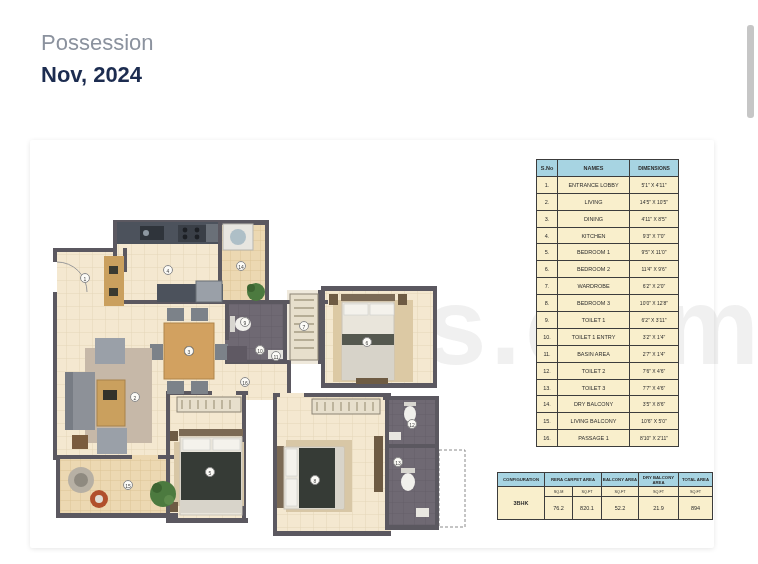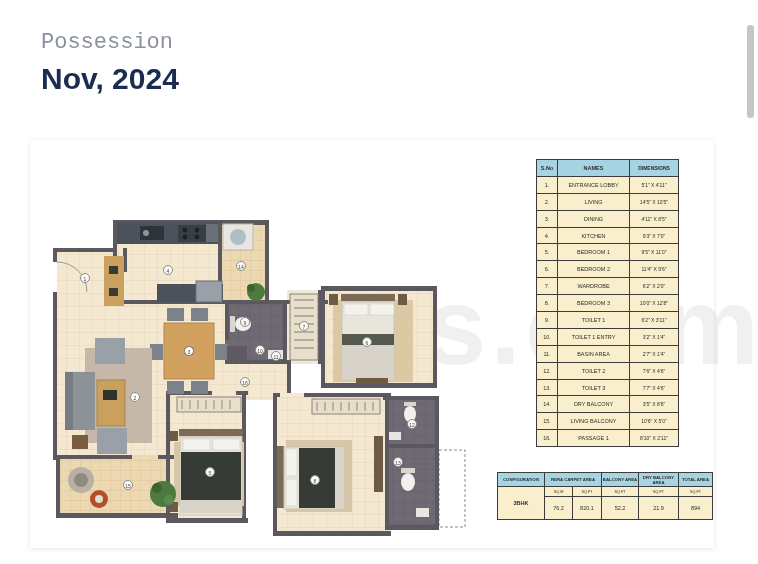--- a/index.html
+++ b/index.html
@@ -1,20 +1,20 @@
 <!DOCTYPE html>
 <html><head>
 <meta charset="utf-8">
 <style>
   html,body{margin:0;padding:0;background:#fff;}
   #screen{position:relative;width:758px;height:564px;background:#fff;overflow:hidden;
           font-family:"Liberation Sans", sans-serif;}
   
-  .possession-label{position:absolute;left:41px;top:30px;font-size:22px;color:#8b929e;font-weight:400;font-family:Liberation Mono, monospace;}
-  .possession-value{position:absolute;left:41px;top:62px;font-size:30px;color:#1c2c50;font-weight:700;}
+  .possession-label{position:absolute;left:41px;top:30px;font-size:22px;color:#8b929e;font-weight:400;}
+  .possession-value{position:absolute;left:41px;top:62px;font-size:22px;color:#1c2c50;font-weight:700;}
   
   .card{position:absolute;left:30px;top:140px;width:684px;height:408px;background:#fff;
         box-shadow:0 1px 5px rgba(0,0,0,0.10);border-radius:2px;}
   
   .plan{position:absolute;left:40px;top:150px;width:450px;height:390px;}
   .plan svg{display:block;}
   .marker{position:absolute;width:10px;height:10px;border-radius:50%;background:#fcfbf7;
           border:0.5px solid #8a8a8a;font-size:5px;line-height:10px;text-align:center;color:#444;
           transform:translate(-50%,-50%);box-sizing:border-box;}
   

